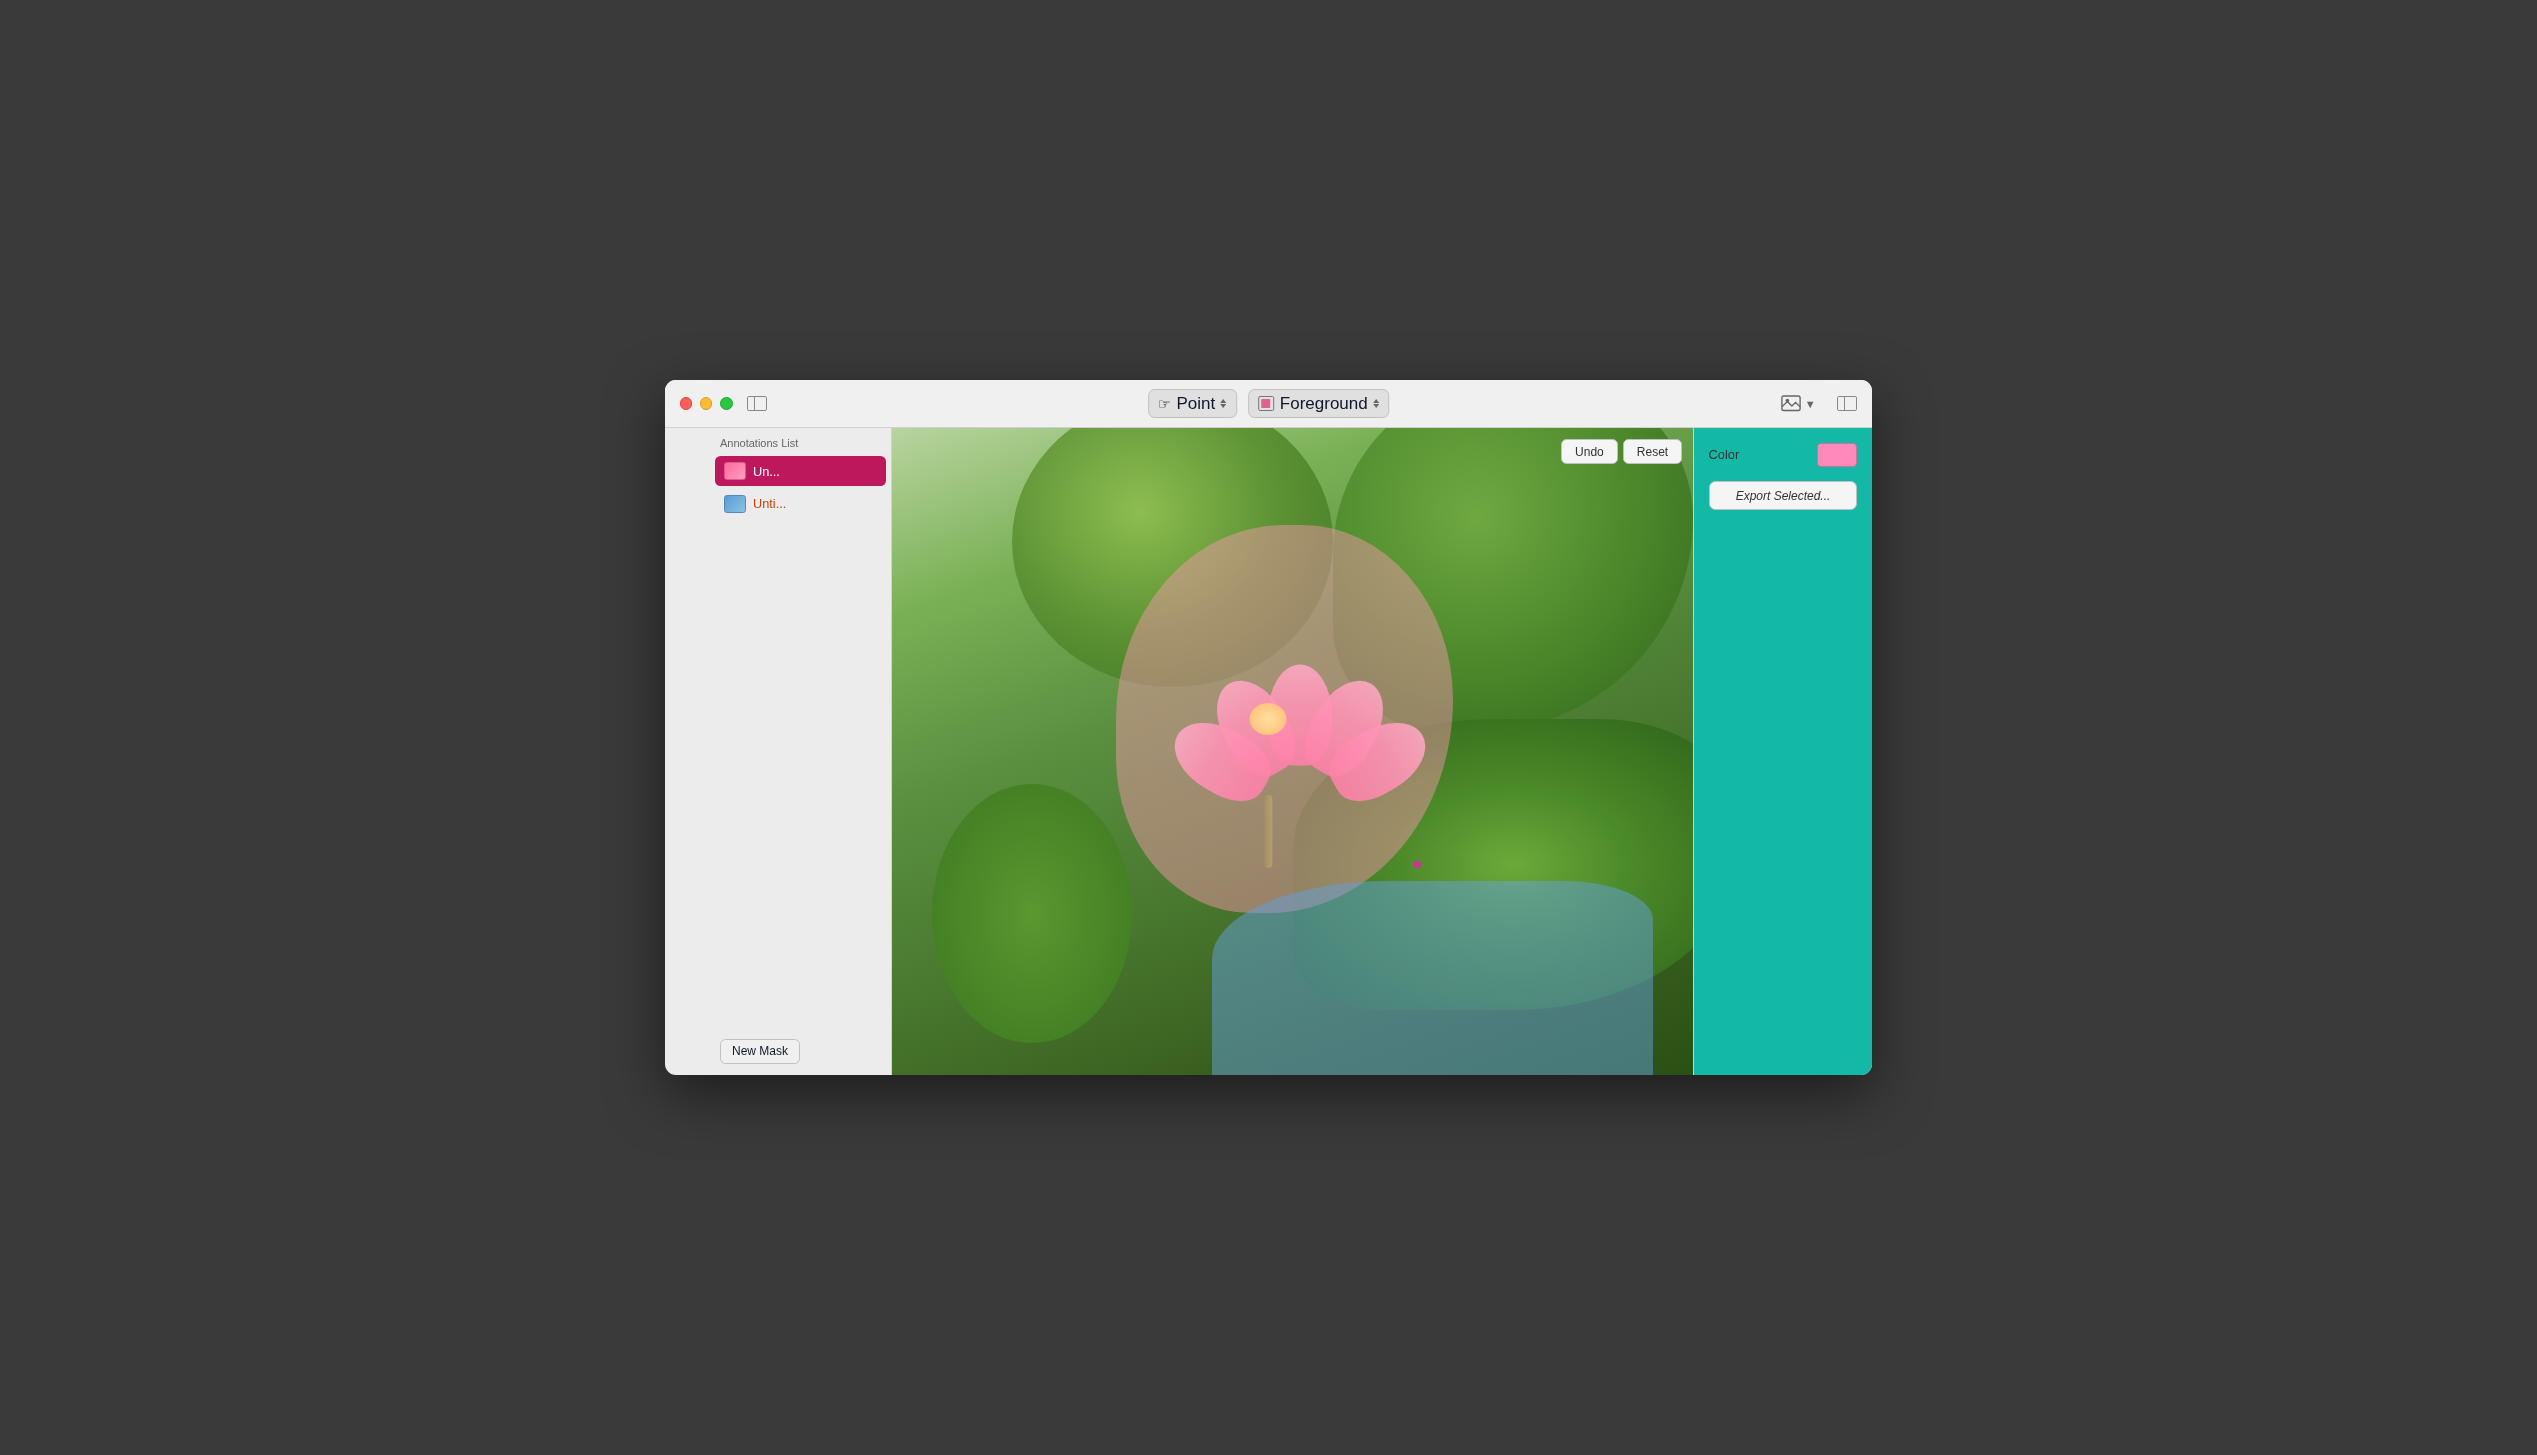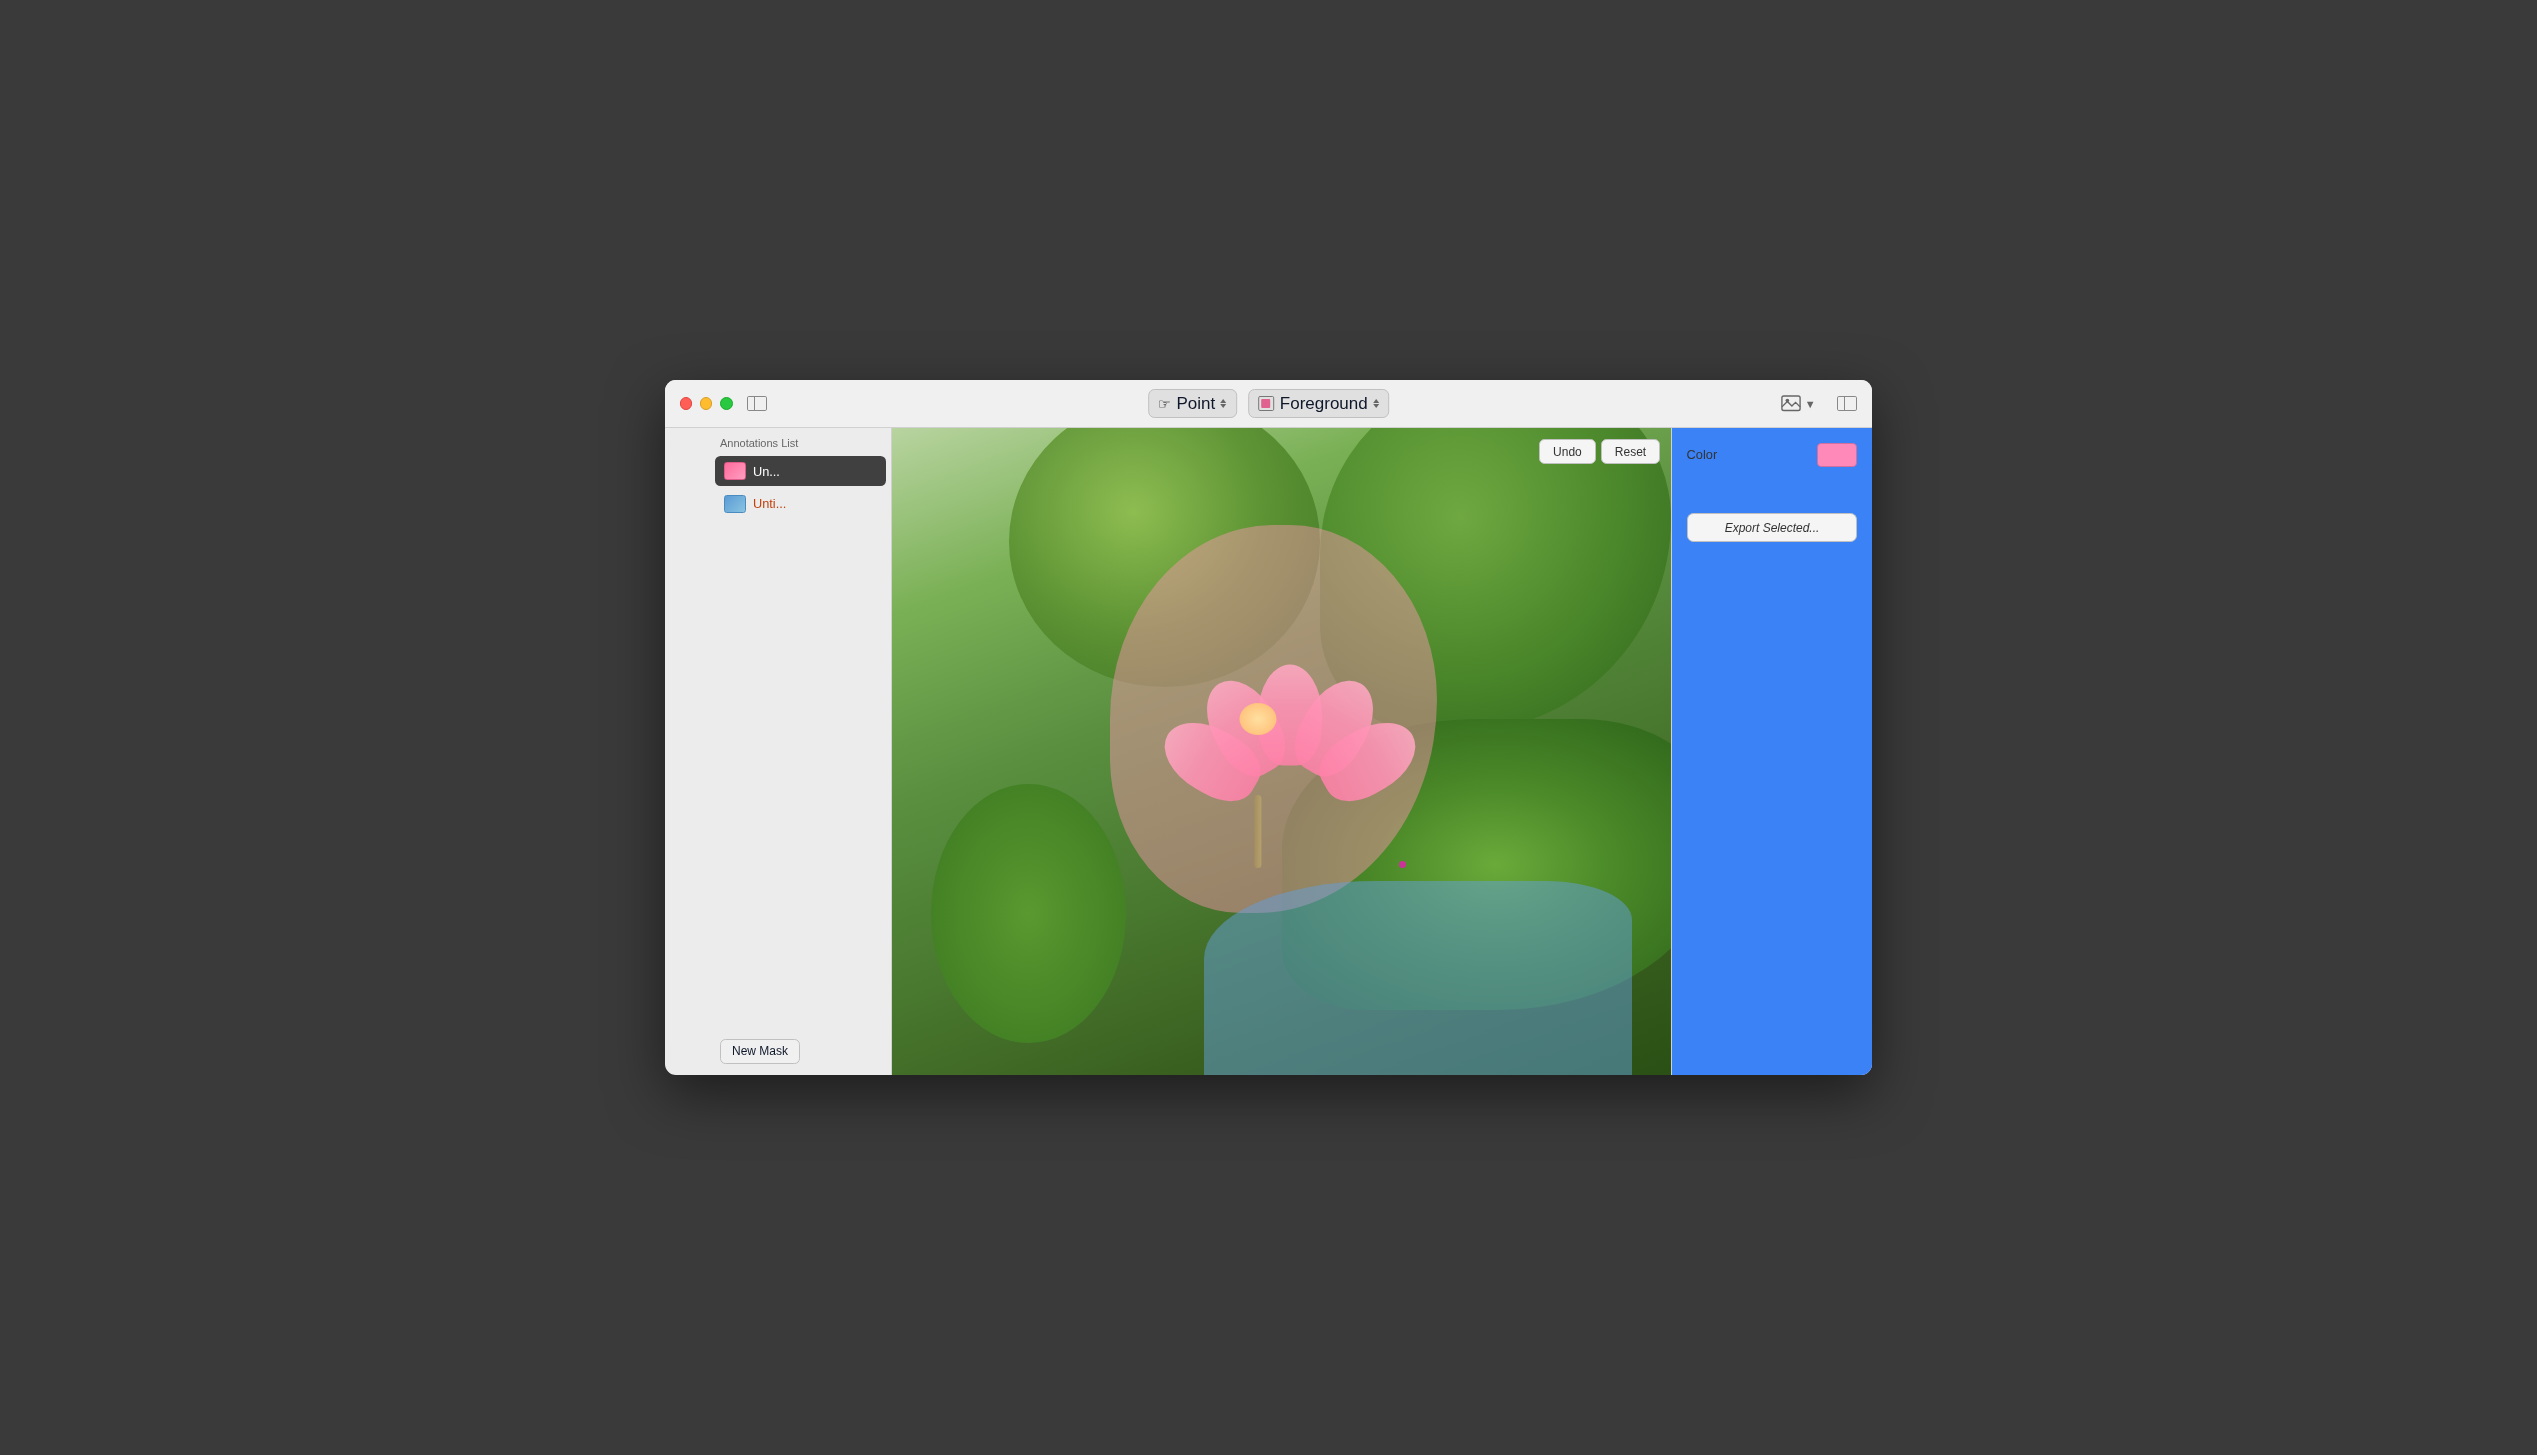--- a/index.html
+++ b/index.html
@@ -152,21 +152,21 @@
     .annotation-item {
       display: flex;
       align-items: center;
       gap: 7.3px;
       padding: 5.5px 9.1px;
       cursor: pointer;
       border-radius: 5.5px;
       margin: 1.8px 5.5px;
     }
     .annotation-item.selected {
-      background: #404040;
+      background: #be185d;
       align-items: center;
     }
     .annotation-item.selected .annotation-label {
       color: white;
     }
     .annotation-label {
       font-size: 12.8px;
       color: #c2410c;
     }
     .annotation-thumb {
@@ -341,28 +341,27 @@
       width: 7.3px;
       height: 7.3px;
       background: #cc3399;
       border-radius: 50%;
       bottom: 32%;
       right: 34%;
       z-index: 20;
     }
     
     .right-panel {
-      width: 201px;
-      background: #3b82f6;
+      width: 179px;
+      background: #14b8a6;
       border-left: 0.9px solid #d0d0d0;
       display: flex;
       flex-direction: column;
       padding: 14.6px;
       flex-shrink: 0;
-      gap: 32px;
     }
     .color-row {
       display: flex;
       align-items: center;
       gap: 14.6px;
       margin-bottom: 14.6px;
     }
     .color-label {
       font-size: 12.8px;
       color: #333;

